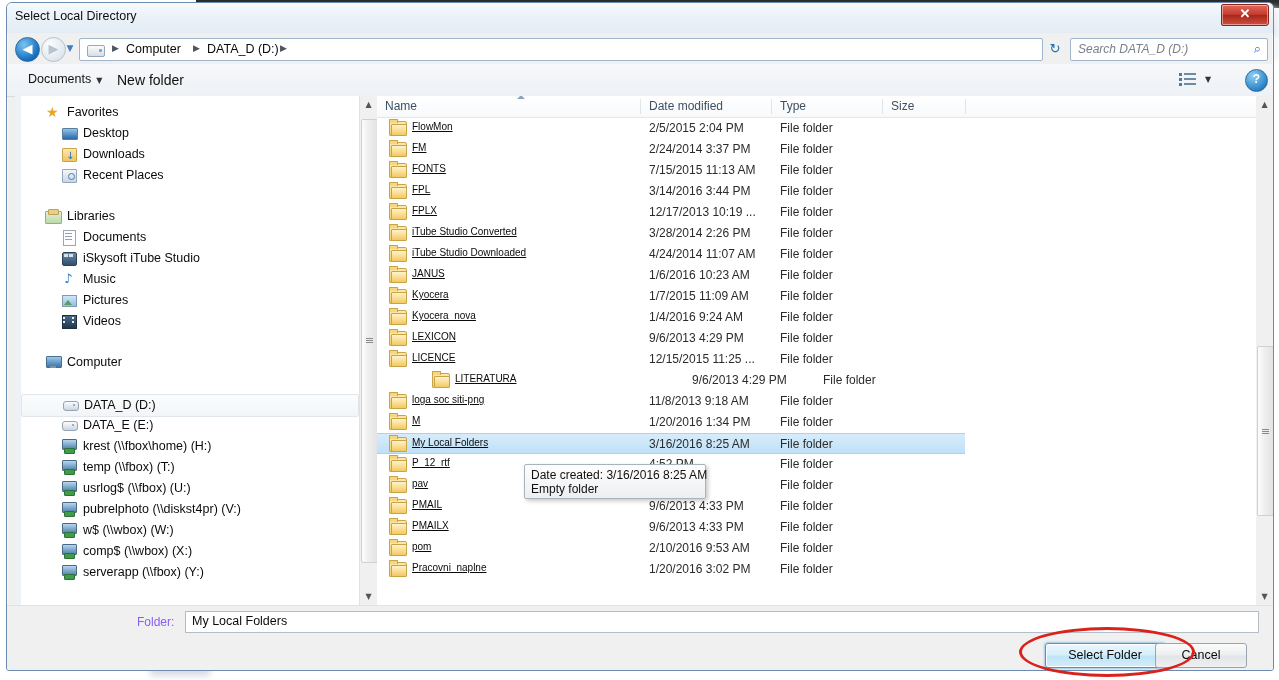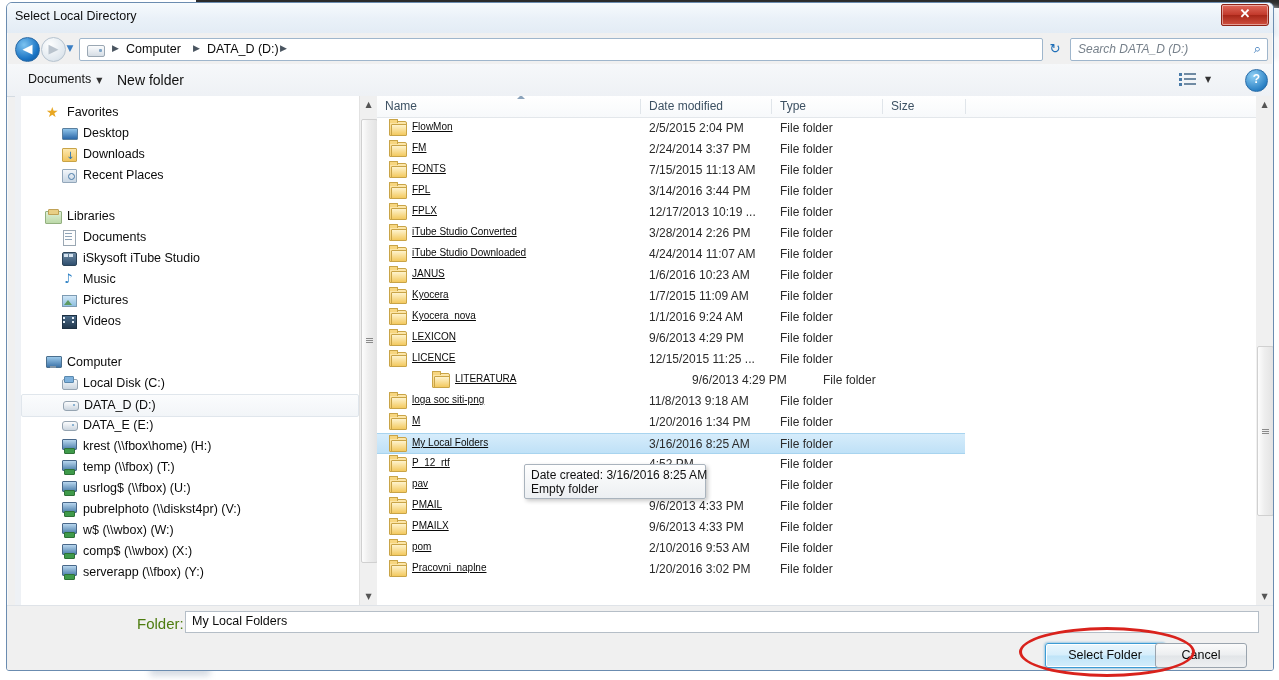--- a/index.html
+++ b/index.html
@@ -148,21 +148,21 @@
   
   #tooltip{position:absolute;left:517px;top:461px;width:180px;height:33px;
     background:linear-gradient(180deg,#fefefe,#eceff2);
     border:1px solid #a9b3bd;border-radius:2px;
     box-shadow:2px 2px 4px rgba(0,0,0,.22);}
   .tt-line{position:absolute;left:6px;font-size:12px;color:#101010;white-space:nowrap;}
 
   
   #footer{position:absolute;left:0;top:602px;width:1266px;height:65px;background:#f0f0f0;
     border-top:1px solid #dfe3e8;}
-  #folder-label{position:absolute;left:130px;top:9px;font-size:15px;color:#4d7c0f;}
+  #folder-label{position:absolute;left:130px;top:9px;font-size:12px;color:#8b5cf6;}
   #folder-field{position:absolute;left:178px;top:5px;width:1072px;height:20px;
     background:#ffffff;border:1px solid #b5bec7;cursor:text;}
   #folder-value{position:absolute;left:6px;top:2px;font-size:12.5px;color:#0a0a0a;}
   .dlg-btn{position:absolute;top:37px;height:23px;border-radius:3px;
     border:1px solid #9aa4ae;font-size:12.5px;color:#0a0a0a;text-align:center;
     line-height:22px;cursor:pointer;
     background:linear-gradient(180deg,#fbfbfb,#eceef0 48%,#e2e5e8 52%,#eef0f2);}
   #select-folder-btn{left:1038px;width:118px;
     background:linear-gradient(180deg,#eaf6fd,#d6eefb 48%,#bfe4f8 52%,#d3edfb);
     border:1px solid #3c9bd4;box-shadow:0 0 0 1px #ffffff inset,0 0 2px 1px rgba(60,155,212,.45);}
@@ -314,27 +314,20 @@
         </span>
         <span class="tree-label" style="left:62px">Videos</span>
       </div>
       <div class="tree-item" style="top: 256px;">
         <span class="tree-ico" style="left:24px">
           <div style="position:absolute;left:1px;top:2px;width:14px;height:10px;background:linear-gradient(180deg,#9cc9ea,#3d73a8);border:1px solid #4a6f8e;border-radius:1px;"></div>
           <div style="position:absolute;left:5px;top:12px;width:6px;height:2px;background:#7e93a6;"></div>
         </span>
         <span class="tree-label" style="left:46px">Computer</span>
       </div>
-      <div class="tree-item" style="top: 277px;">
-        <span class="tree-ico" style="left:40px">
-          <div style="position:absolute;left:1px;top:4px;width:14px;height:9px;background:linear-gradient(180deg,#f7f9fb,#c9d4de);border:1px solid #96a4b1;border-radius:2px;"></div>
-          <div style="position:absolute;left:3px;top:1px;width:8px;height:5px;background:#7fb2dd;border:1px solid #5a88ad;border-radius:1px;"></div>
-        </span>
-        <span class="tree-label" style="left:62px">Local Disk (C:)</span>
-      </div>
       <div class="tree-item sel" style="top: 298px;">
         <span class="tree-ico" style="left:40px">
           <div style="position:absolute;left:1px;top:4px;width:14px;height:8px;background:linear-gradient(180deg,#fbfcfd,#ccd6e0);border:1px solid #95a4b1;border-radius:3px;"></div>
           <div style="position:absolute;left:11px;top:7px;width:2px;height:2px;background:#6d9fc7;border-radius:1px;"></div>
         </span>
         <span class="tree-label" style="left:62px">DATA_D (D:)</span>
       </div>
       <div class="tree-item" style="top: 319px;">
         <span class="tree-ico" style="left:40px">
           <div style="position:absolute;left:1px;top:4px;width:14px;height:8px;background:linear-gradient(180deg,#fbfcfd,#ccd6e0);border:1px solid #95a4b1;border-radius:3px;"></div>
@@ -504,21 +497,21 @@
           <span class="cell-date">1/7/2015 11:09 AM</span>
           <span class="cell-type">File folder</span>
         </div>
         <div class="row" style="top: 211px;">
           <span class="folder-ico">
             <span class="fi-back"></span>
             <span class="fi-tab"></span>
             <span class="fi-front"></span>
           </span>
           <span class="cell-name">Kyocera_nova</span>
-          <span class="cell-date">1/1/2016 9:24 AM</span>
+          <span class="cell-date">1/4/2016 9:24 AM</span>
           <span class="cell-type">File folder</span>
         </div>
         <div class="row" style="top: 232px;">
           <span class="folder-ico">
             <span class="fi-back"></span>
             <span class="fi-tab"></span>
             <span class="fi-front"></span>
           </span>
           <span class="cell-name">LEXICON</span>
           <span class="cell-date">9/6/2013 4:29 PM</span>

